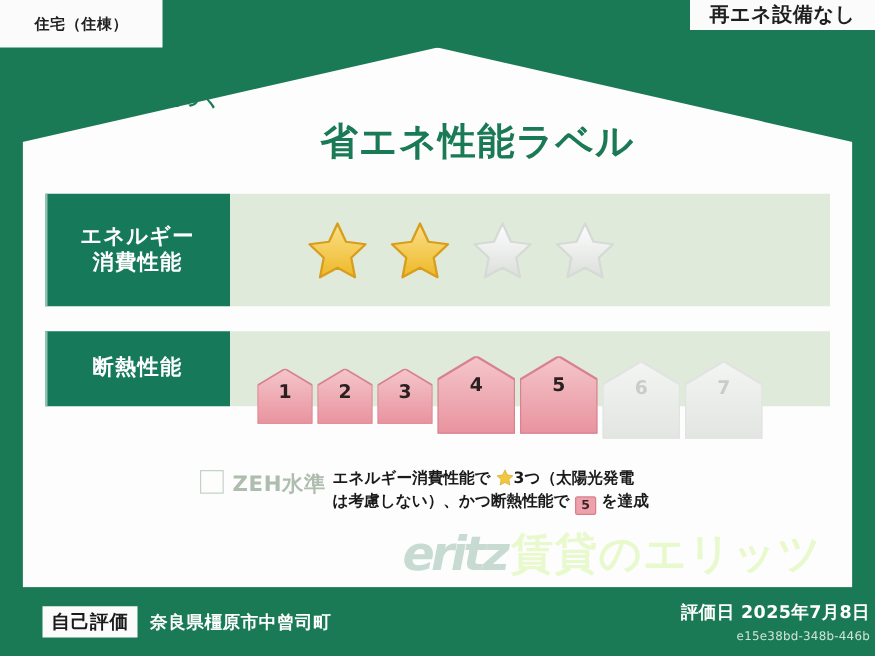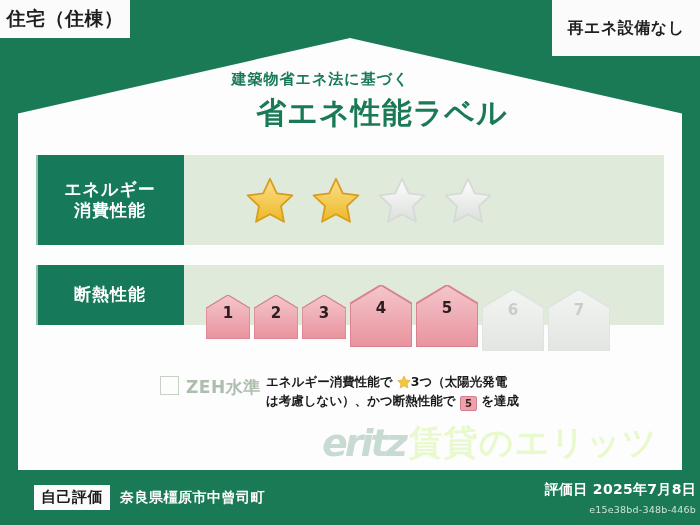--- a/index.html
+++ b/index.html
@@ -8,33 +8,33 @@
     font-family:"DejaVu Sans","Liberation Sans",sans-serif;
     background:#1a7a56;
   }
   #root{position:relative;width:700px;height:525px;background:#1a7a56;}
 
   
   .tab{
     position:absolute;background:#fbfbfb;display:flex;align-items:center;
     justify-content:center;color:#1f1f1f;font-weight:bold;letter-spacing:.5px;
   }
-  #tab-left{left:0;top:0;width:130px;height:38px;font-size:19px;}
-  #tab-right{right:0;top:0;width:148px;height:56px;font-size:16px;}
+  #tab-left{left:0;top:0;width:130px;height:38px;font-size:12px;}
+  #tab-right{right:0;top:0;width:148px;height:24px;font-size:16px;}
 
   
   #card{
     position:absolute;left:18px;top:38px;width:664px;height:432px;
     background:#fdfdfd;
     clip-path:polygon(0% 17.5%, 50% 0%, 100% 17.5%, 100% 100%, 0% 100%);
   }
 
   
   #title-sub{
-    position:absolute;top:70px;left:0;width:641px;text-align:center;
+    position:absolute;top:70px;left:0;width:641px;text-align:left;
     font-size:15px;font-weight:bold;color:#1a7a56;letter-spacing:1px;
   }
   #title-main{
     position:absolute;top:93px;left:0;width:700px;text-align:center;
     font-size:30px;font-weight:bold;color:#1a7a56;letter-spacing:1px;padding-left:32px;
   }
 
   
   .row{position:absolute;left:36px;width:628px;display:flex;align-items:stretch;}
   #row-energy{top:155px;height:90px;}

